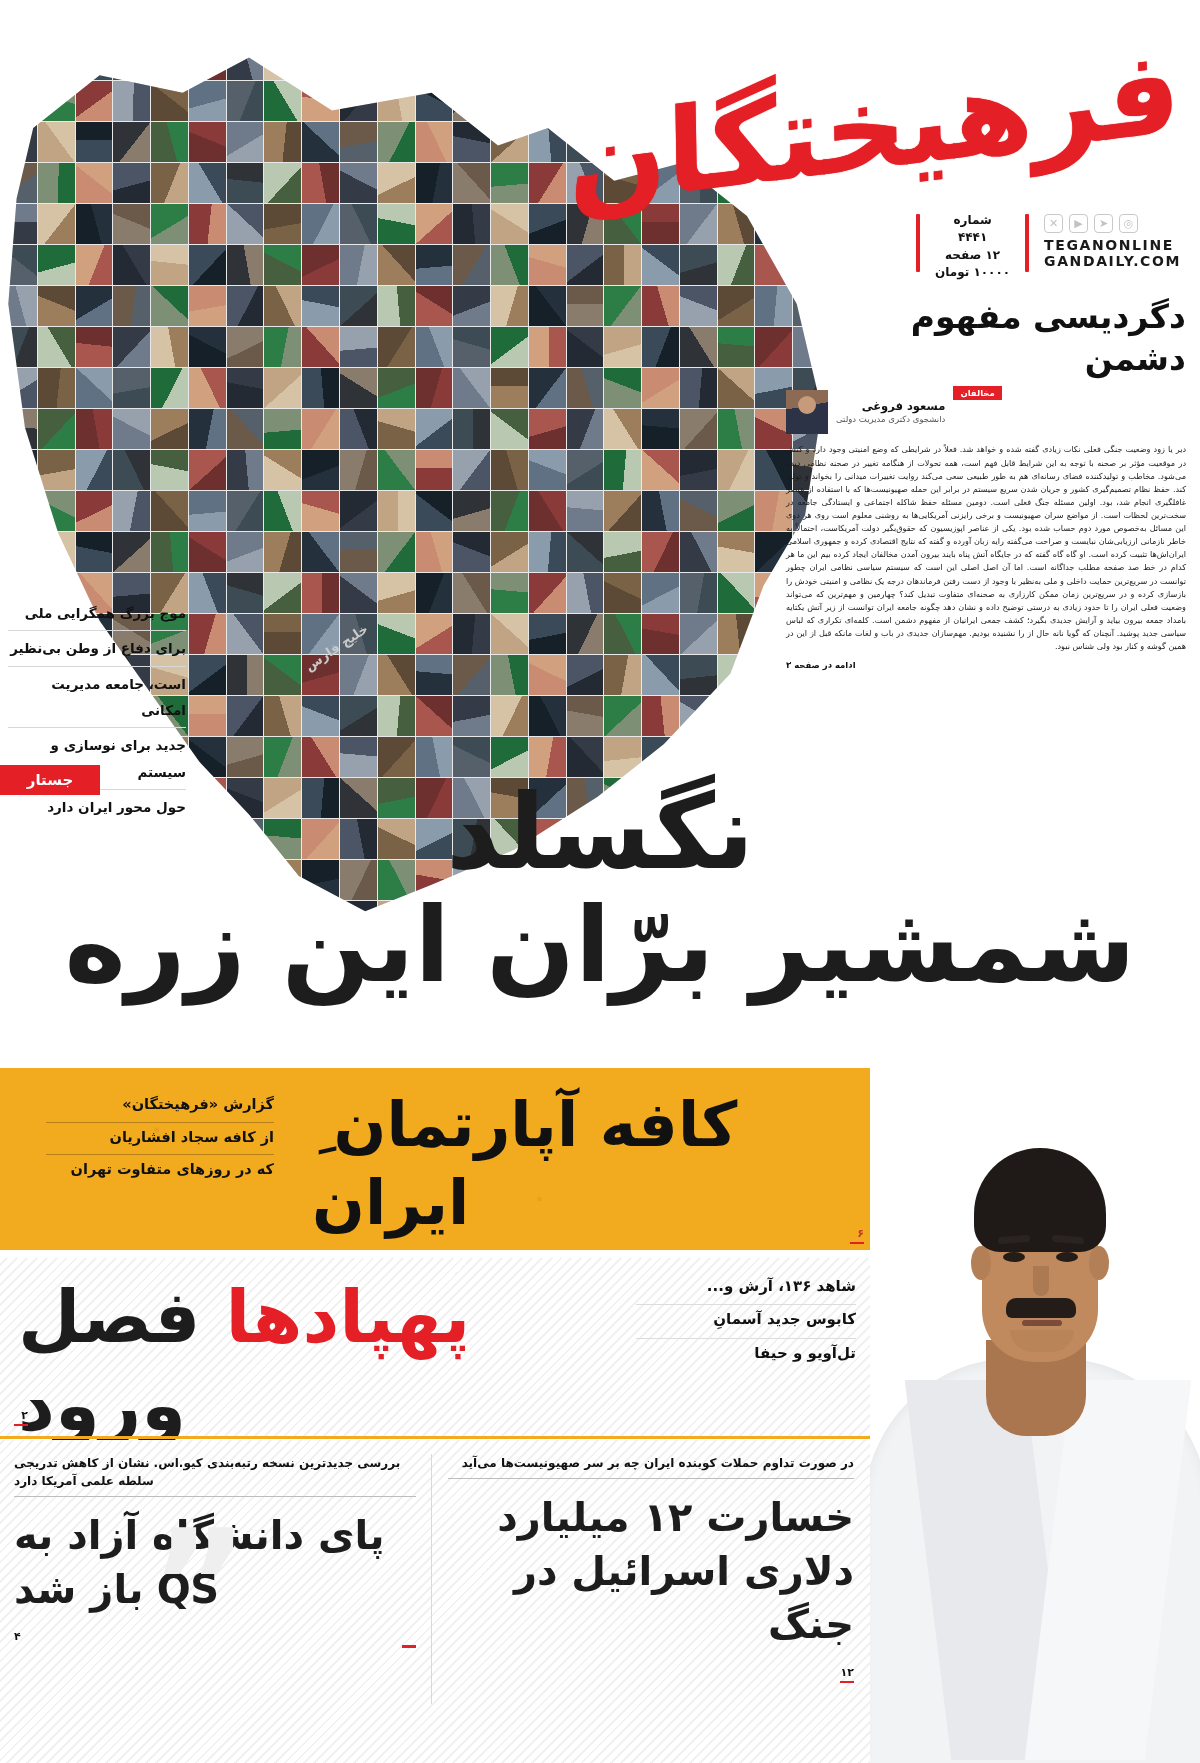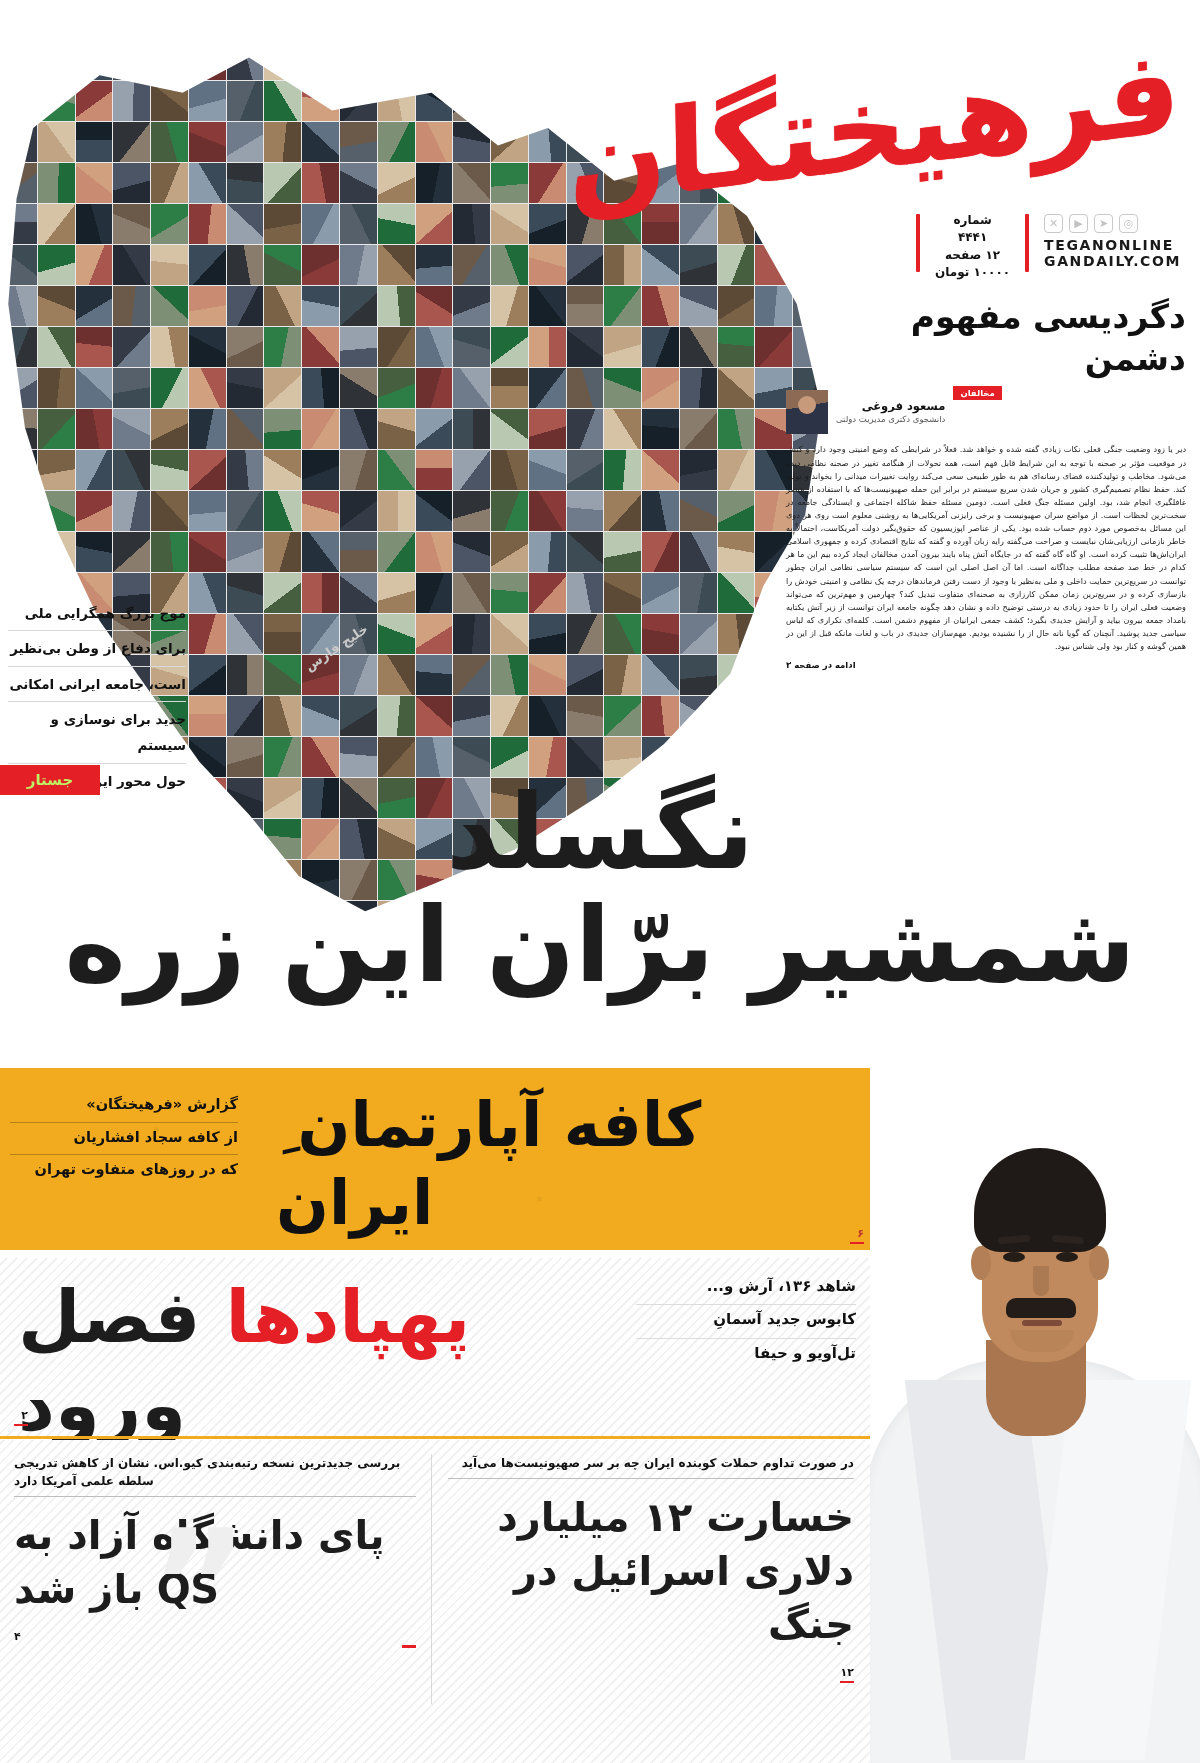--- a/index.html
+++ b/index.html
@@ -88,40 +88,40 @@
   .tile { width:100%; height:100%; }
   .gulf-label { position:absolute; left:300px; top:640px; font-size:13px; color:#c9c9c9;
                 transform:rotate(-34deg); font-weight:700; direction:rtl; }
 
   
   .pullquote { position:absolute; left:8px; top:600px; width:178px; direction:rtl;
                text-align:right; font-size:13.5px; font-weight:700; line-height:1.95; color:#111; }
   .pullquote span { display:block; border-bottom:1px solid #d8d8d8; padding-bottom:4px; margin-bottom:4px; }
   .pullquote span:last-child { border-bottom:none; }
   .jostar { position:absolute; left:0px; top:765px; width:100px; height:30px; background:#e41f26; }
-  .jostar-in { position:absolute; left:0; top:0; width:100px; height:30px; color:#bef264;
+  .jostar-in { position:absolute; left:0; top:0; width:100px; height:30px; color:#ffffff;
                font-size:15px; font-weight:700; display:flex; align-items:center;
                justify-content:center; direction:rtl; }
 
   
   .main-head { position:absolute; left:0; right:0; top:778px; height:280px; direction:rtl;
                text-align:center; z-index:5; pointer-events:none; }
   .mh-l1 { font-size:104px; font-weight:700; color:#1d1d1d; line-height:1.05; letter-spacing:-2px; }
   .mh-l2 { font-size:104px; font-weight:700; color:#1d1d1d; line-height:1.12; letter-spacing:-2px; }
 
   
   .orange { position:absolute; left:0; top:1068px; width:870px; height:182px;
             background:#f2ab1e;
             background-image: radial-gradient(circle at 18% 34%, rgba(0,0,0,.05) 0 2px, transparent 3px),
                               radial-gradient(circle at 62% 72%, rgba(0,0,0,.05) 0 2px, transparent 3px); }
   .orange-inner { position:relative; width:100%; height:100%; display:flex; flex-direction:row; }
   .orange-head { flex:1; direction:rtl; text-align:left; padding:18px 0 0 20px;
                  font-size:62px; font-weight:700; color:#111; line-height:1.25; letter-spacing:-1.5px; }
   .orange-deck { width:256px; direction:rtl; text-align:right; padding:22px 18px 0 10px;
-                 font-size:14.5px; font-weight:700; line-height:2.05; color:#111; }
+                 font-size:14.5px; font-weight:700; line-height:2.05; color:#111;margin-left:36px; }
   .orange-deck div { border-bottom:1px solid rgba(0,0,0,.25); padding-bottom:2px; }
   .orange-deck div:last-child { border-bottom:none; }
   .orange-page { position:absolute; right:6px; bottom:6px; direction:rtl;
                  font-size:11px; color:#c0392b; font-weight:700; }
   .orange-page::after { content:""; display:block; width:14px; height:2.5px; background:#e41f26; margin-top:2px; }
 
   
   .portrait { position:absolute; right:0; top:1040px; width:330px; height:723px; overflow:hidden;
               background:#ffffff; }
   .p-body { position:absolute; left:-6px; top:318px; width:344px; height:420px;
@@ -719,21 +719,21 @@
       <div class="ed-tag">مخالفان</div>
     </div>
 
     <div class="ed-body">دیر یا زود وضعیت جنگی فعلی نکات زیادی گفته شده و خواهد شد. فعلاً در شرایطی که وضع امنیتی وجود دارد و کنش در موقعیت مؤثر بر صحنه با توجه به این شرایط قابل فهم است، همه تحولات از هنگامه تغییر در صحنه نظامی دیده می‌شود. مخاطب و تولیدکننده فضای رسانه‌ای هم به طور طبیعی سعی می‌کند روایت تغییرات میدانی را بخواند و تولید کند. حفظ نظام تصمیم‌گیری کشور و جریان شدن سریع سیستم در برابر این حمله صهیونیست‌ها که با استفاده از عنصر غافلگیری انجام شد، بود. اولین مسئله جنگ فعلی است. دومین مسئله حفظ شاکله اجتماعی و ایستادگی جامعه در سخت‌ترین لحظات است. از مواضع سران صهیونیست و برخی رایزنی آمریکایی‌ها به روشنی معلوم است روی هر دوی این مسائل به‌خصوص مورد دوم حساب شده بود. یکی از عناصر اپوزیسیون که حقوق‌بگیر دولت آمریکاست، احتمالاً به خاطر نازمانی ارزیابی‌شان نبایست و صراحت می‌گفته رایه زبان آورده و گفته که نتایج اقتصادی کرده و جمهوری اسلامی ایران‌اش‌ها تثبیت کرده است. او گاه گاه گفته که در جایگاه آتش پناه بایند بیرون آمدن مخالفان ایجاد کرده بیم این ما هر کدام در خط صد صفحه مطلب جداگانه است. اما آن اصل اصلی این است که سیستم سیاسی نظامی ایران چطور توانست در سریع‌ترین حمایت داخلی و ملی به‌نظیر با وجود از دست رفتن فرماندهان درجه یک نظامی و امنیتی خودش را بازسازی کرده و در سریع‌ترین زمان ممکن کارزاری به صحنه‌ای متفاوت تبدیل کند؟ چهارمین و مهم‌ترین که می‌تواند وضعیت فعلی ایران را تا حدود زیادی به درستی توضیح داده و نشان دهد چگونه جامعه ایران توانست از زیر آتش یکتایه بامداد جمعه بیرون بیاید و آرایش جدیدی بگیرد؛ کشف جمعی ایرانیان از مفهوم دشمن است. کلمه‌ای تکراری که لباس سیاسی جدید پوشید. آنچنان که گویا نانه حال از را نشنیده بودیم. مهم‌سازان جدیدی در باب و لغات مانکه قبل از این در همین گوشه و کنار بود ولی شناس نبود.</div>
     <div class="ed-cont">ادامه در صفحه ۳</div>
   </div>
 
   <div class="pullquote">
     <span>موج بزرگ همگرایی ملی</span>
     <span>برای دفاع از وطن بی‌نظیر</span>
-    <span>است، جامعه ایرانی امکانی</span>
+    <span>است، جامعه مدیریت امکانی</span>
     <span>جدید برای نوسازی و سیستم</span>
     <span>حول محور ایران دارد</span>
   </div>
   <div class="jostar">
     <div class="jostar-in">جستار</div>
   </div>
 
   <div class="main-head">
     <div class="mh-l1">نگسلد</div>
     <div class="mh-l2">شمشیر برّان این زره</div>

